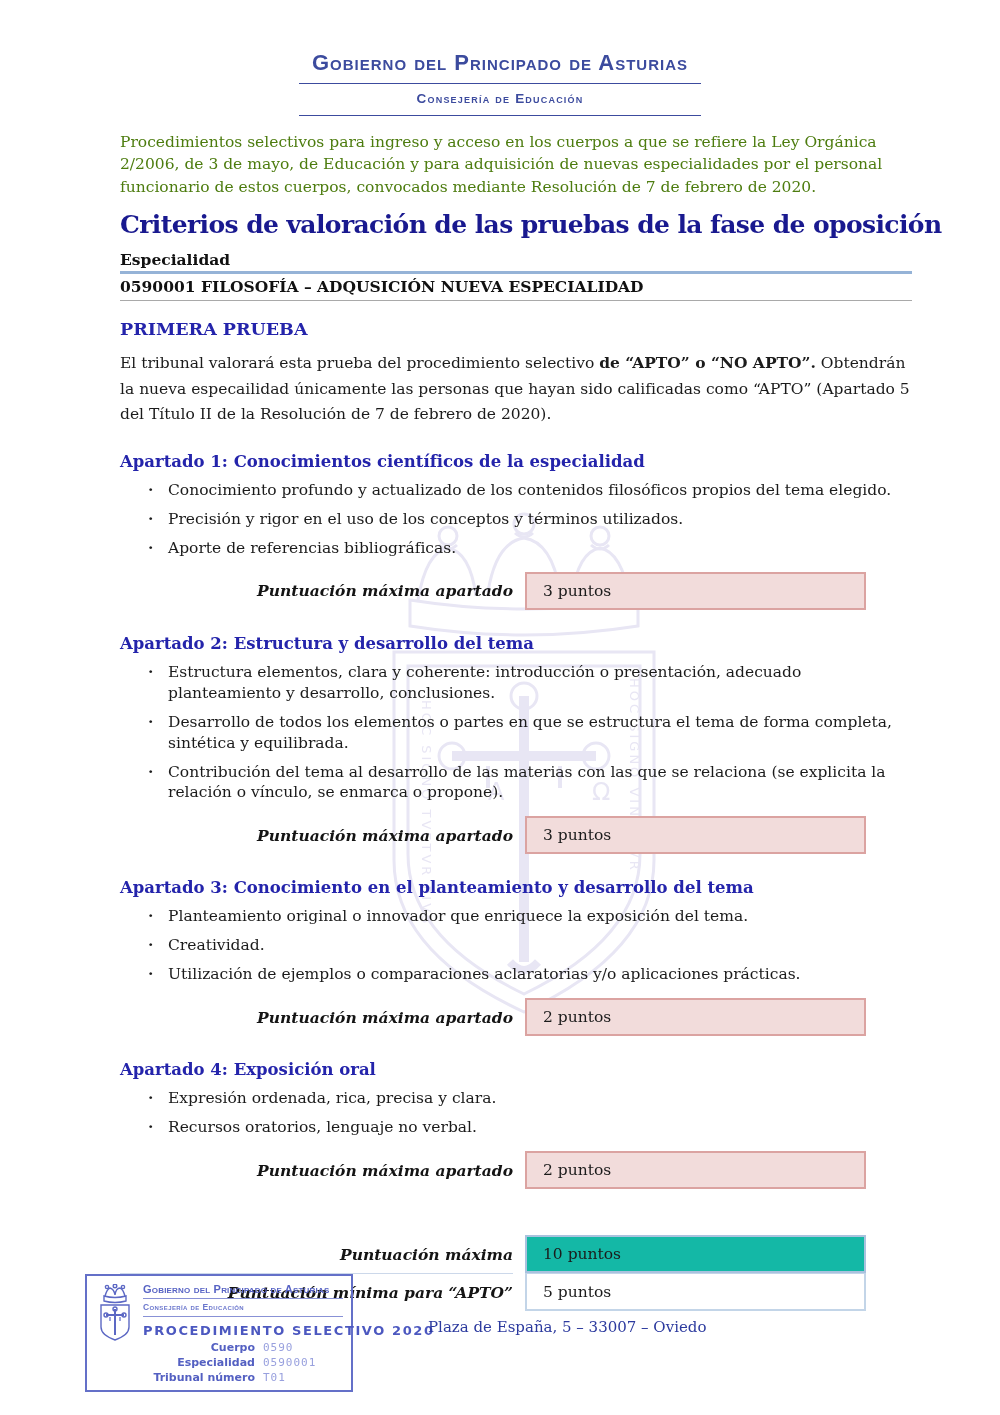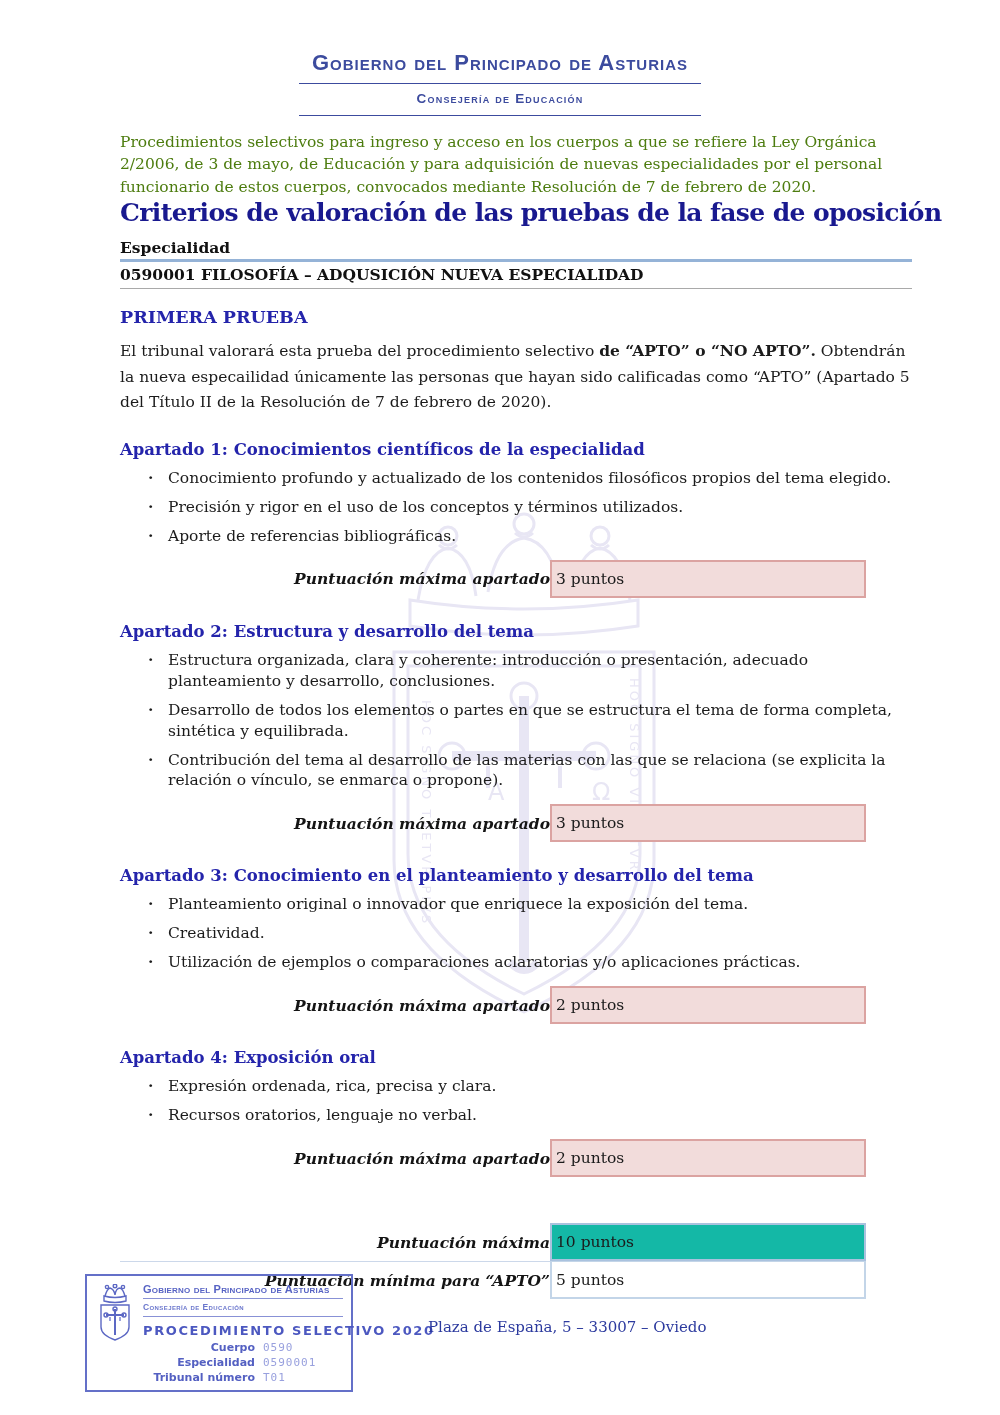--- a/index.html
+++ b/index.html
@@ -14,42 +14,42 @@
   
   .gov-header { width:402px; margin:50px auto 0; text-align:center;
                 font-family:"Liberation Sans", sans-serif; color:#3c4b9e; }
   .gov-name { font-variant:small-caps; font-weight:700; font-size:22px;
               letter-spacing:1px; padding-bottom:7px; border-bottom:1px solid #3c4b9e; }
   .gov-dept { font-variant:small-caps; font-weight:700; font-size:13.5px;
               letter-spacing:1.2px; padding:7px 0 9px; border-bottom:1px solid #3c4b9e; }
   
   .content { position:relative; padding:0 88px 0 120px; }
   .intro { margin-top:15px; font-size:15.5px; line-height:1.44; color:#4d7c0f; }
-  .doc-title { font-size:25px; font-weight:bold; letter-spacing:-0.6px;
+  .doc-title { margin-top:12px; font-size:25px; font-weight:bold; letter-spacing:-0.6px;
                color:#19198f; white-space:nowrap; }
   .spec-label { margin-top:11px; font-size:15.5px; font-weight:bold; color:#111;
                 padding-bottom:2px; border-bottom:3px solid #95b3d7; }
   .spec-value { margin-top:3px; font-size:15.5px; font-weight:bold; color:#111;
                 padding-bottom:4px; border-bottom:1px solid #a9a9a9; white-space:nowrap; }
   .test-heading { margin-top:18px; font-size:17.5px; font-weight:bold; color:#2424ab; }
   .test-desc { margin-top:11px; font-size:15.5px; line-height:1.66; }
   
   .apartado-heading { margin-top:24px; font-size:16.5px; font-weight:bold; color:#2424ab; }
   .bullets { margin-top:9px; }
   .bullet { display:flex; margin-bottom:8px; font-size:15.5px; line-height:1.35; }
   .bullet .dot { margin-left:28px; width:20px; flex:none; font-weight:bold; }
   .bullet .btext { max-width:730px; }
   .score-row, .summary-row { display:flex; align-items:stretch; padding-right:46px; }
   .score-row { margin-top:13px; }
   .score-label, .summary-label {
     flex:1; display:flex; align-items:center; justify-content:flex-end;
     font-size:15.5px; font-weight:bold; font-style:italic; color:#141414;
   }
   .score-box, .summary-box {
-    flex:none; width:316px; height:38px; padding-left:4px;
+    flex:none; width:341px; height:38px; margin-left:12px; padding-left:16px;
     display:flex; align-items:center; font-size:15.5px; color:#1b1b1b;
   }
   .score-box { background:#f2dcdb; border:2px solid #dba3a1; }
   
   .summary { margin-top:46px; }
   .summary-box.blue  { background:#14b8a6; border:2px solid #aac2de; }
   .summary-box.white { background:#ffffff; border:2px solid #c3d5e8; border-top-width:1px; }
   .summary-row.second .summary-label { border-top:1px solid #ccd8ea; }
   
   .stamp { position:absolute; left:85px; top:1274px; width:268px; height:118px;
@@ -149,21 +149,21 @@
         <span>3 puntos</span>
       </div>
     </div>
   </section>
 
   <section class="apartado">
     <h3 class="apartado-heading">Apartado 2: Estructura y desarrollo del tema</h3>
     <div class="bullets">
             <div class="bullet">
               <span class="dot">·</span>
-              <span class="btext">Estructura organizada, clara y coherente: introducción o presentación, adecuado planteamiento y desarrollo, conclusiones.</span>
+              <span class="btext">Estructura elementos, clara y coherente: introducción o presentación, adecuado planteamiento y desarrollo, conclusiones.</span>
             </div>
             <div class="bullet">
               <span class="dot">·</span>
               <span class="btext">Desarrollo de todos los elementos o partes en que se estructura el tema de forma completa, sintética y equilibrada.</span>
             </div>
             <div class="bullet">
               <span class="dot">·</span>
               <span class="btext">Contribución del tema al desarrollo de las materias con las que se relaciona (se explicita la relación o vínculo, se enmarca o propone).</span>
             </div>
           </div>

